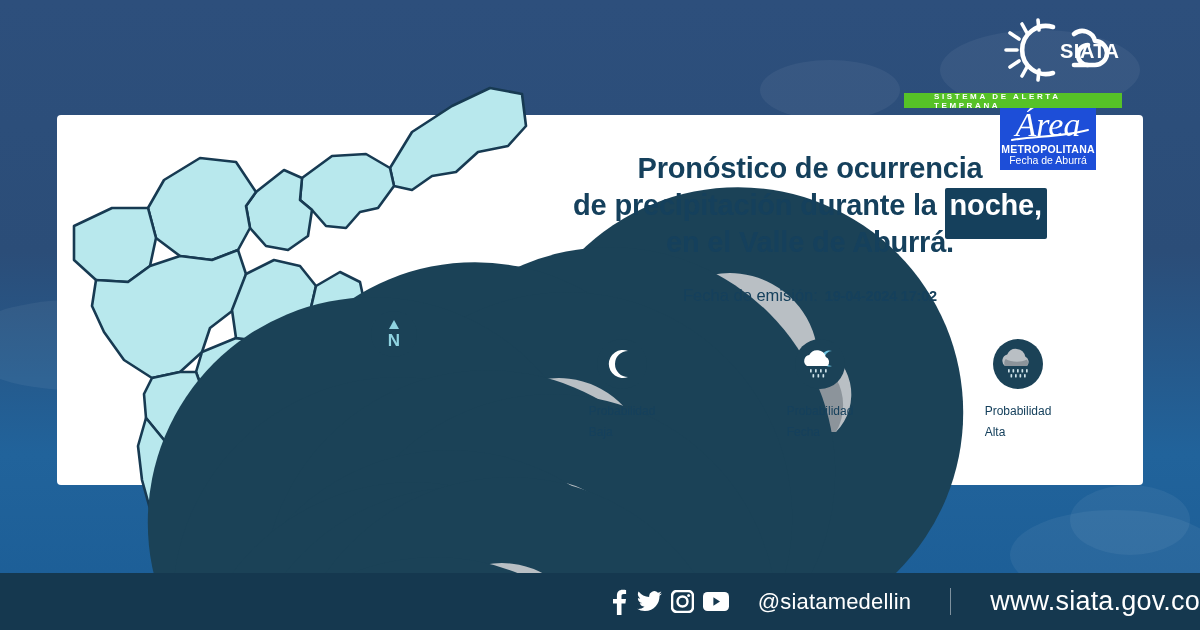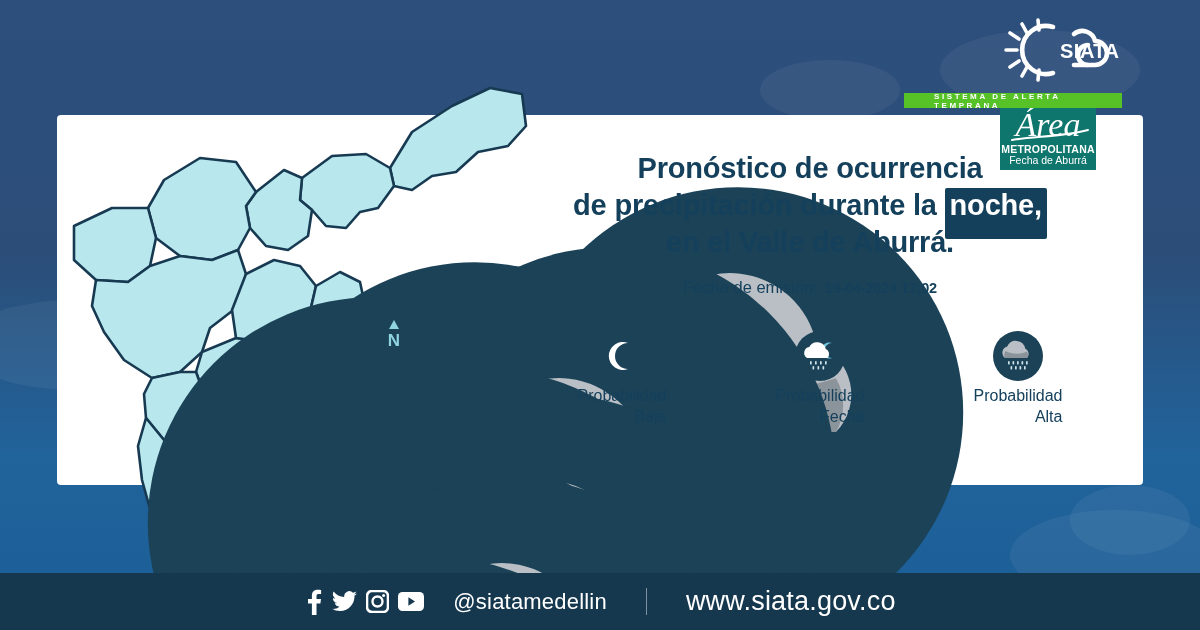--- a/index.html
+++ b/index.html
@@ -18,21 +18,21 @@
   #bg-clouds { position:absolute; inset:0; }
   .bgcloud { position:absolute; background:rgba(255,255,255,.055); border-radius:50%; }
   
   #logo-bar {
     position:absolute; top:14px; right:78px;
     display:flex; align-items:flex-start; gap:8px; z-index:6;flex-direction:column;
   }
   #siata-logo { position:relative; width:122px; height:72px; }
   #siata-logo svg { width:122px; height:72px; display:block; }
   #area-logo {
-    width:96px; height:76px; background:#0f766e;
+    width:96px; height:76px; background:#1d4ed8;
     display:flex; flex-direction:column; align-items:center; justify-content:flex-end;
     padding-bottom:4px; position:relative;
   }
   #area-script {
     position:absolute; top:2px; left:0; right:0; height:52px;
   }
   #area-script svg { width:96px; height:52px; display:block; }
   .area-l1 { color:#fff; font-size:10.5px; font-weight:bold; letter-spacing:.2px; line-height:11px; }
   .area-l2 { color:#fff; font-size:10.5px; line-height:11px; }
   #green-banner {
@@ -64,37 +64,37 @@
     text-align:center;
   }
   #title {
     color:#15405c; font-size:29px; font-weight:bold; line-height:37px;
     letter-spacing:-.2px;
   }
   #title .hl {
     background:#15405c; color:#fff; padding:1px 5px 18px 5px; border-radius:2px;
   }
   #date-row {
-    margin-top:17px; display:flex; align-items:baseline; justify-content:center; gap:7px;
+    margin-top:25px; display:flex; align-items:baseline; justify-content:center; gap:7px;
   }
   #date-label { color:#15405c; font-size:16.5px; }
   #date-value { color:#15405c; font-size:14.5px; font-weight:bold; letter-spacing:-.2px; }
   #legend {
     margin-top:33px; display:flex; justify-content:center; gap:48px; padding-left:20px;
   }
   .leg { width:150px; display:flex; flex-direction:column; align-items:center; }
   .leg-icon { width:52px; height:52px; }
   .leg-icon svg { width:52px; height:52px; display:block; }
   .leg-text {
-    margin-top:3px; color:#15405c; font-size:16px; line-height:21px; text-align:right;
+    margin-top:11px; color:#15405c; font-size:12px; line-height:21px; text-align:left;
   }
   
   #footer {
     position:absolute; left:0; bottom:0; width:1200px; height:57px;
-    background:#15384f; display:flex; align-items:center; justify-content:center; gap:12px; z-index:7;
+    background:#15384f; display:flex; align-items:center; justify-content:flex-end; gap:12px; z-index:7;
   }
   #social { display:flex; align-items:center; gap:9px; }
   #social svg { display:block; }
   #handle { color:#fff; font-size:22px; margin-left:17px; letter-spacing:.2px; }
   #divider { width:1px; height:27px; background:#5b7competition; }
   #divider { width:1px; height:27px; background:rgba(255,255,255,.45); margin:0 27px; }
   #site { color:#fff; font-size:27px; letter-spacing:.2px; }
 </style>
 </head>
 <body>

